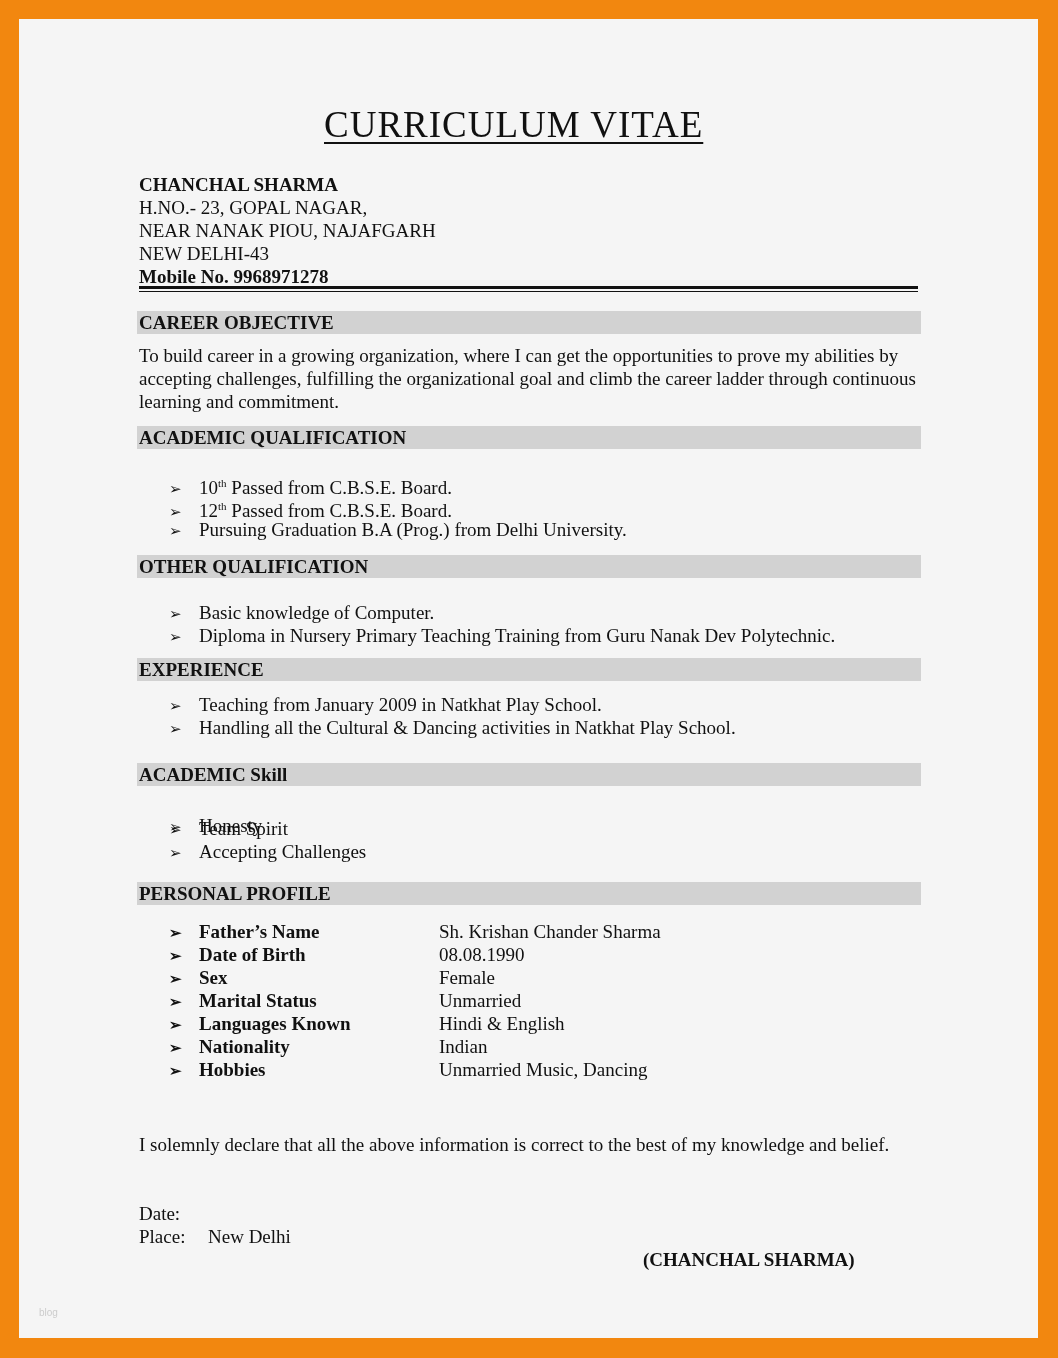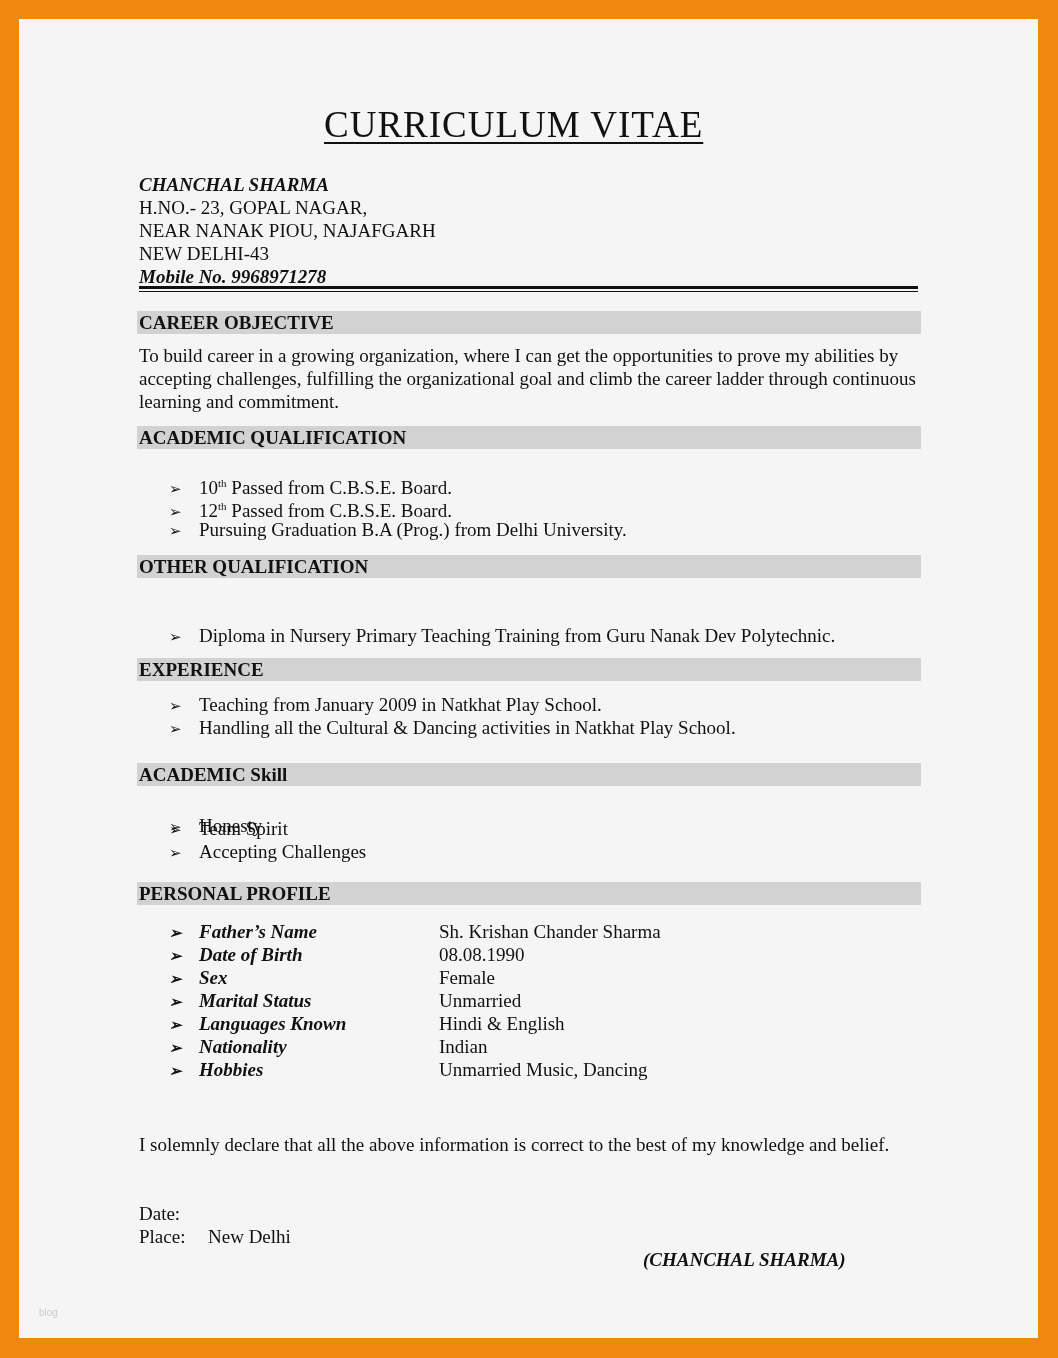--- a/index.html
+++ b/index.html
@@ -1,21 +1,21 @@
 <!DOCTYPE html>
 <html><head>
 <meta charset="utf-8">
 <style>
   html, body { margin:0; padding:0; }
   body { width:1058px; height:1358px; background:#f2870f; position:relative; overflow:hidden; font-family:"Liberation Serif", serif; color:#111; }
   .page { position:absolute; left:19px; top:19px; width:1019px; height:1319px; background:#f5f5f5; }
   .abs { position:absolute; white-space:nowrap; }
   .title { left:305px; top:84px; font-size:37px; letter-spacing:1px; text-decoration:underline; text-decoration-thickness:2px; text-underline-offset:5px; }
   .txt { font-size:19px; line-height:23px; }
-  .b { font-weight:bold;font-style:italic; }
+  .b { font-weight:bold; }
   .rule { position:absolute; left:120px; width:779px; }
   .band { position:absolute; left:118px; width:784px; height:23px; background:#d2d2d2; }
   .band span { position:absolute; left:2px; top:0; font-size:19px; font-weight:bold; line-height:23px; }
   .para { position:absolute; left:120px; width:790px; font-size:19px; line-height:23px; white-space:normal; }
   .li { position:absolute; left:150px; font-size:19px; line-height:23px; white-space:nowrap; }
   .li .bul { display:inline-block; width:30px; font-size:15px; }
   sup { font-size:11px;text-align:center; }
   .val { position:absolute; left:420px; font-size:19px; line-height:23px; white-space:nowrap; }
   .wm { left:20px; top:1288px; font-size:10px; color:#ccc; font-family:"Liberation Sans", sans-serif; }
 </style>
@@ -42,20 +42,21 @@
   <div class="band" style="top:407px">
       <span>ACADEMIC QUALIFICATION</span>
     </div>
   <div class="li" style="top:453px"><span class="bul">➢</span><span>10</span><sup>th</sup><span> Passed from C.B.S.E. Board.</span></div>
   <div class="li" style="top:476px"><span class="bul">➢</span><span>12</span><sup>th</sup><span> Passed from C.B.S.E. Board.</span></div>
   <div class="li" style="top:499px"><span class="bul">➢</span><span>Pursuing Graduation B.A (Prog.) from Delhi University.</span></div>
 
   <div class="band" style="top:536px">
       <span>OTHER QUALIFICATION</span>
     </div>
+  <div class="li" style="top:582px"><span class="bul">➢</span><span>Basic knowledge of Computer.</span></div>
   <div class="li" style="top:605px"><span class="bul">➢</span><span>Diploma in Nursery Primary Teaching Training from Guru Nanak Dev Polytechnic.</span></div>
 
   <div class="band" style="top:639px">
       <span>EXPERIENCE</span>
     </div>
   <div class="li" style="top:674px"><span class="bul">➢</span><span>Teaching from January 2009 in Natkhat Play School.</span></div>
   <div class="li" style="top:697px"><span class="bul">➢</span><span>Handling all the Cultural &amp; Dancing activities in Natkhat Play School.</span></div>
 
   <div class="band" style="top:744px">
       <span>ACADEMIC Skill</span>

